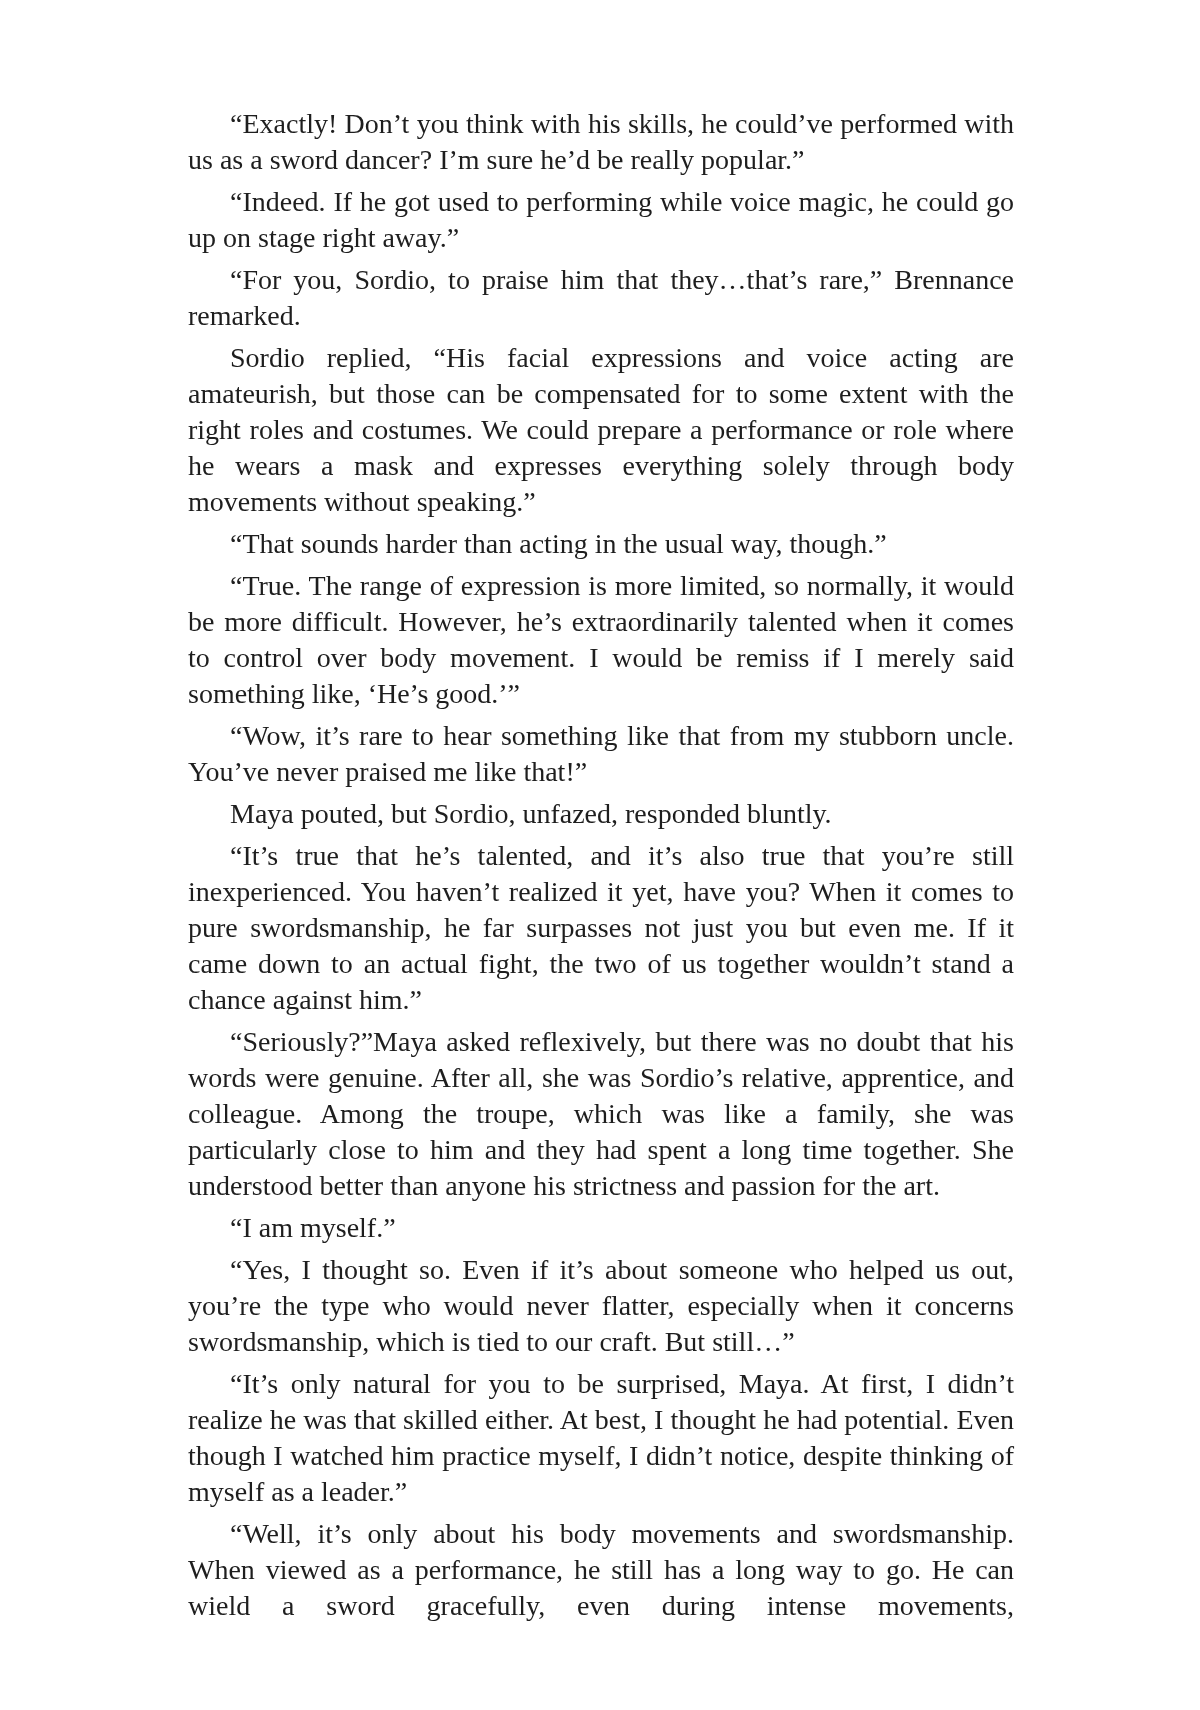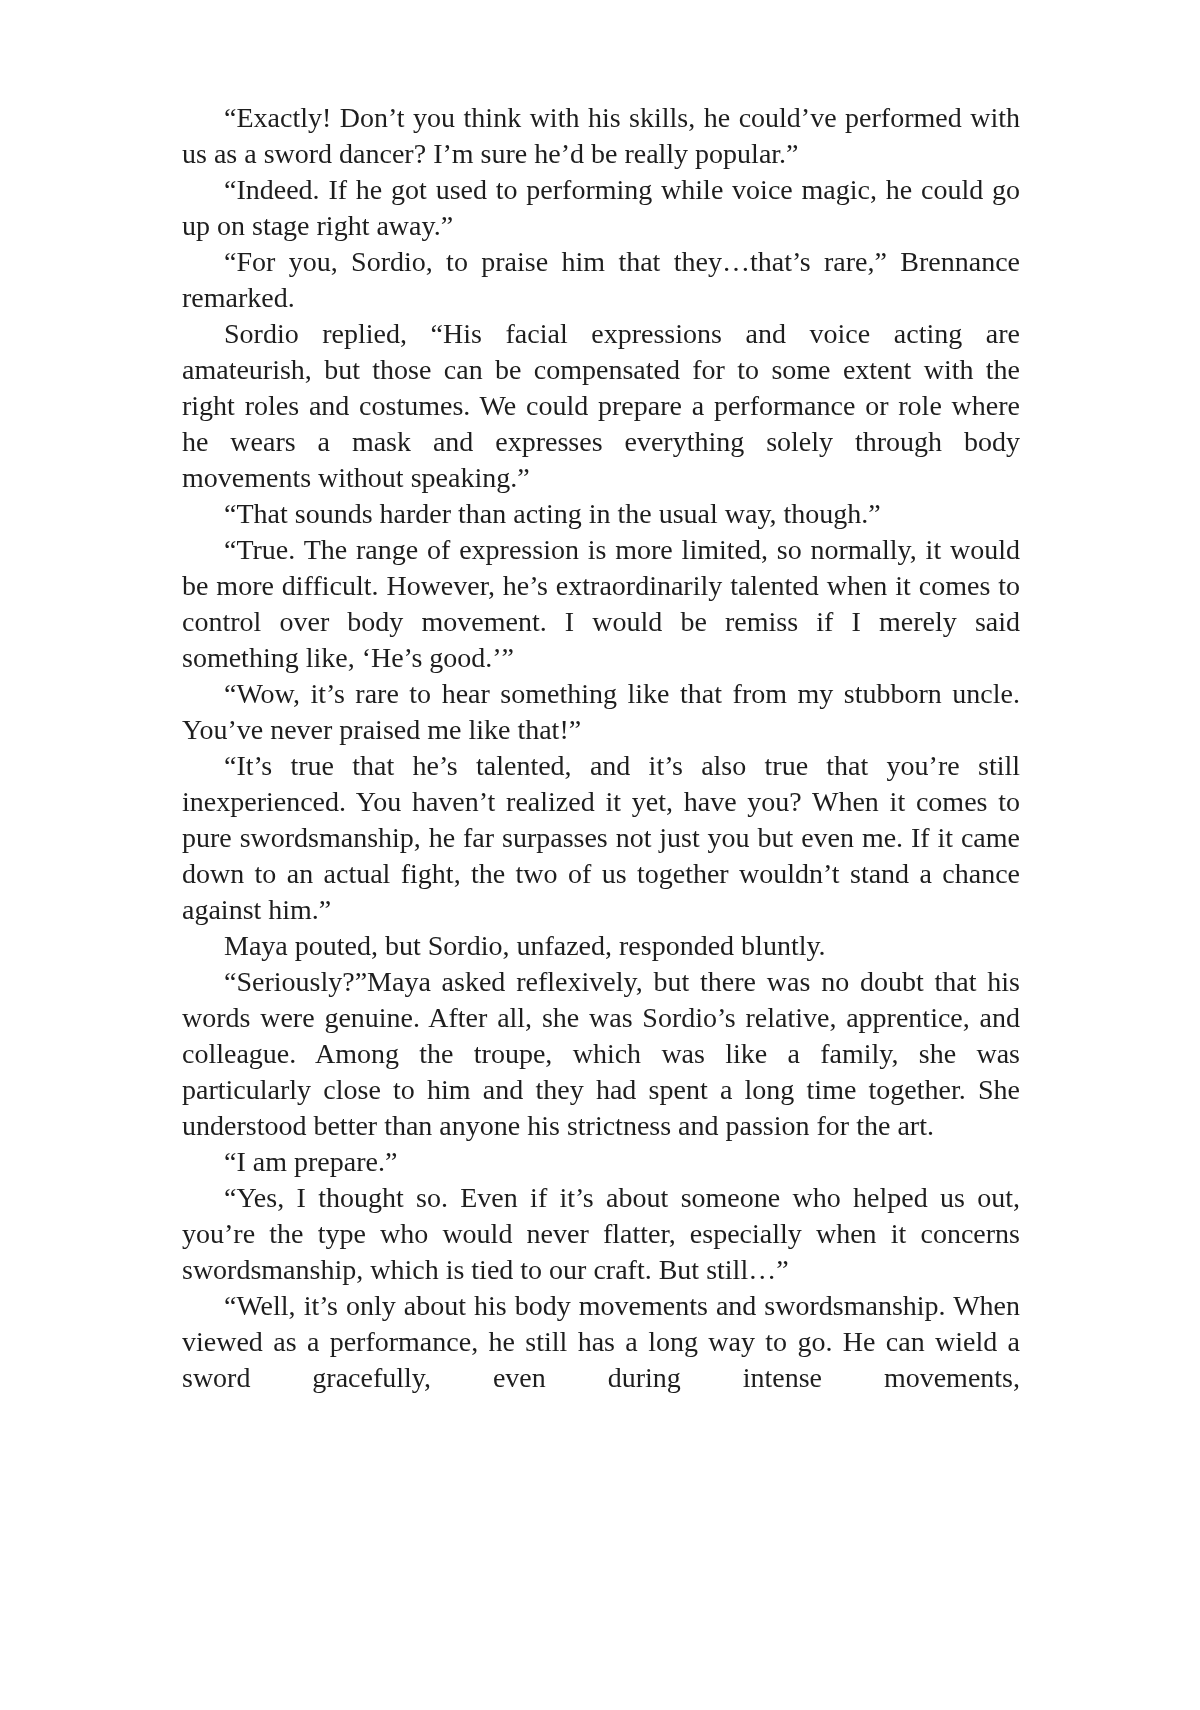--- a/index.html
+++ b/index.html
@@ -20,41 +20,42 @@
     top: 100px;
     width: 838px;
     font-family: "Liberation Serif", serif;
     font-size: 28px;
     line-height: 36px;
     color: #1e1e1e;
     text-align: justify;
     text-rendering: optimizeLegibility;
   }
   .text-column p {
-    margin: 0;
+    margin: 6px;
     padding: 0;
     text-indent: 42px;
   }
   
   .text-column p.cutoff {
     text-align-last: justify;
   }
 </style>
 </head>
 <body>
 
 <div class="book-page" style="background: rgb(255, 255, 255);">
   <div class="text-column" style="color: rgb(30, 30, 30);">
       <p>“Exactly! Don’t you think with his skills, he could’ve performed with us as a sword dancer? I’m sure he’d be really popular.”</p>
       <p>“Indeed. If he got used to performing while voice magic, he could go up on stage right away.”</p>
       <p>“For you, Sordio, to praise him that they…that’s rare,” Brennance remarked.</p>
       <p>Sordio replied, “His facial expressions and voice acting are amateurish, but those can be compensated for to some extent with the right roles and costumes. We could prepare a performance or role where he wears a mask and expresses everything solely through body movements without speaking.”</p>
       <p>“That sounds harder than acting in the usual way, though.”</p>
       <p>“True. The range of expression is more limited, so normally, it would be more difficult. However, he’s extraordinarily talented when it comes to control over body movement. I would be remiss if I merely said something like, ‘He’s good.’”</p>
       <p>“Wow, it’s rare to hear something like that from my stubborn uncle. You’ve never praised me like that!”</p>
+      <p>Maya pouted, but Sordio, unfazed, responded bluntly.</p>
       <p>“It’s true that he’s talented, and it’s also true that you’re still inexperienced. You haven’t realized it yet, have you? When it comes to pure swordsmanship, he far surpasses not just you but even me. If it came down to an actual fight, the two of us together wouldn’t stand a chance against him.”</p>
-      <p>Maya pouted, but Sordio, unfazed, responded bluntly.</p>
       <p>“Seriously?”Maya asked reflexively, but there was no doubt that his words were genuine. After all, she was Sordio’s relative, apprentice, and colleague. Among the troupe, which was like a family, she was particularly close to him and they had spent a long time together. She understood better than anyone his strictness and passion for the art.</p>
-      <p>“I am prepare.”</p>
+      <p>“I am myself.”</p>
       <p>“Yes, I thought so. Even if it’s about someone who helped us out, you’re the type who would never flatter, especially when it concerns swordsmanship, which is tied to our craft. But still…”</p>
+      <p>“It’s only natural for you to be surprised, Maya. At first, I didn’t realize he was that skilled either. At best, I thought he had potential. Even though I watched him practice myself, I didn’t notice, despite thinking of myself as a leader.”</p>
       <p class="cutoff">“Well, it’s only about his body movements and swordsmanship. When viewed as a performance, he still has a long way to go. He can wield a sword gracefully, even during intense movements,</p>
     </div>
 </div>
 
 </body></html>

